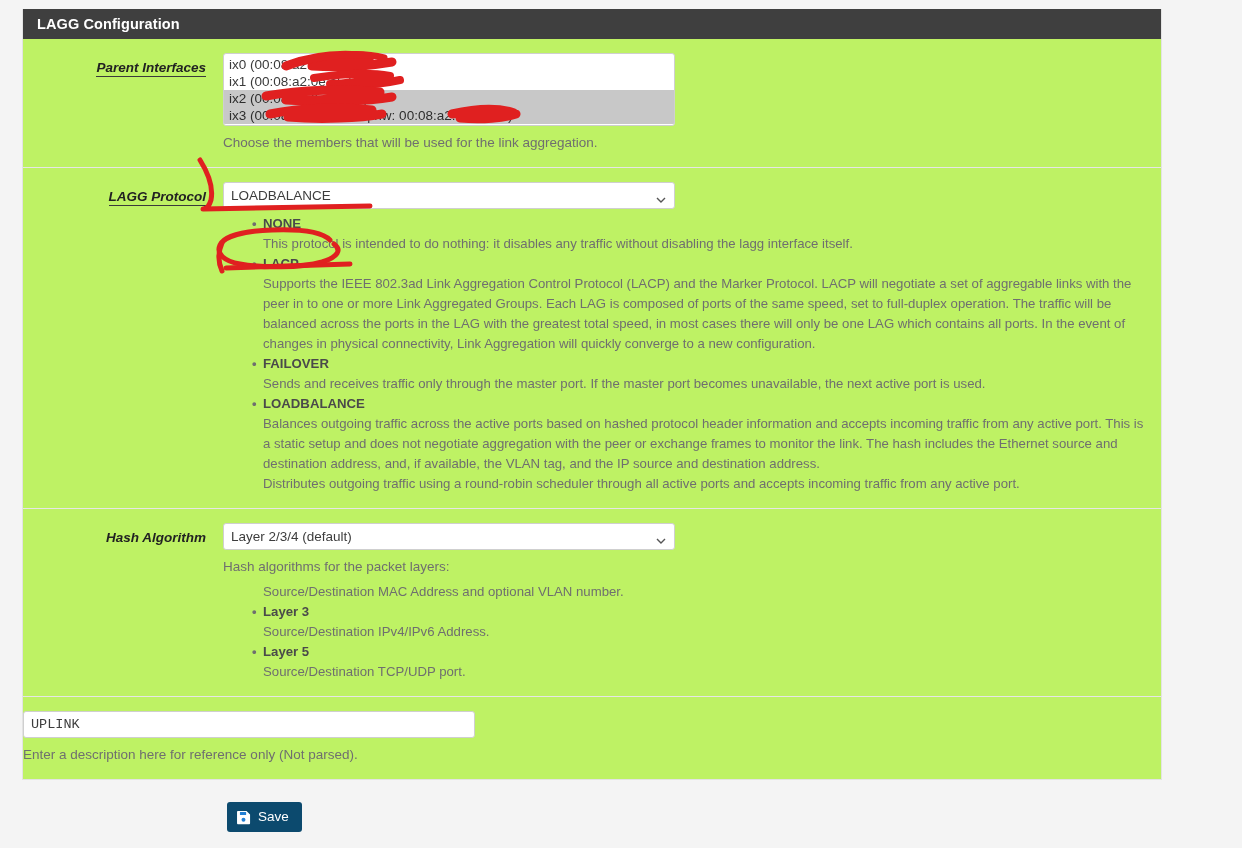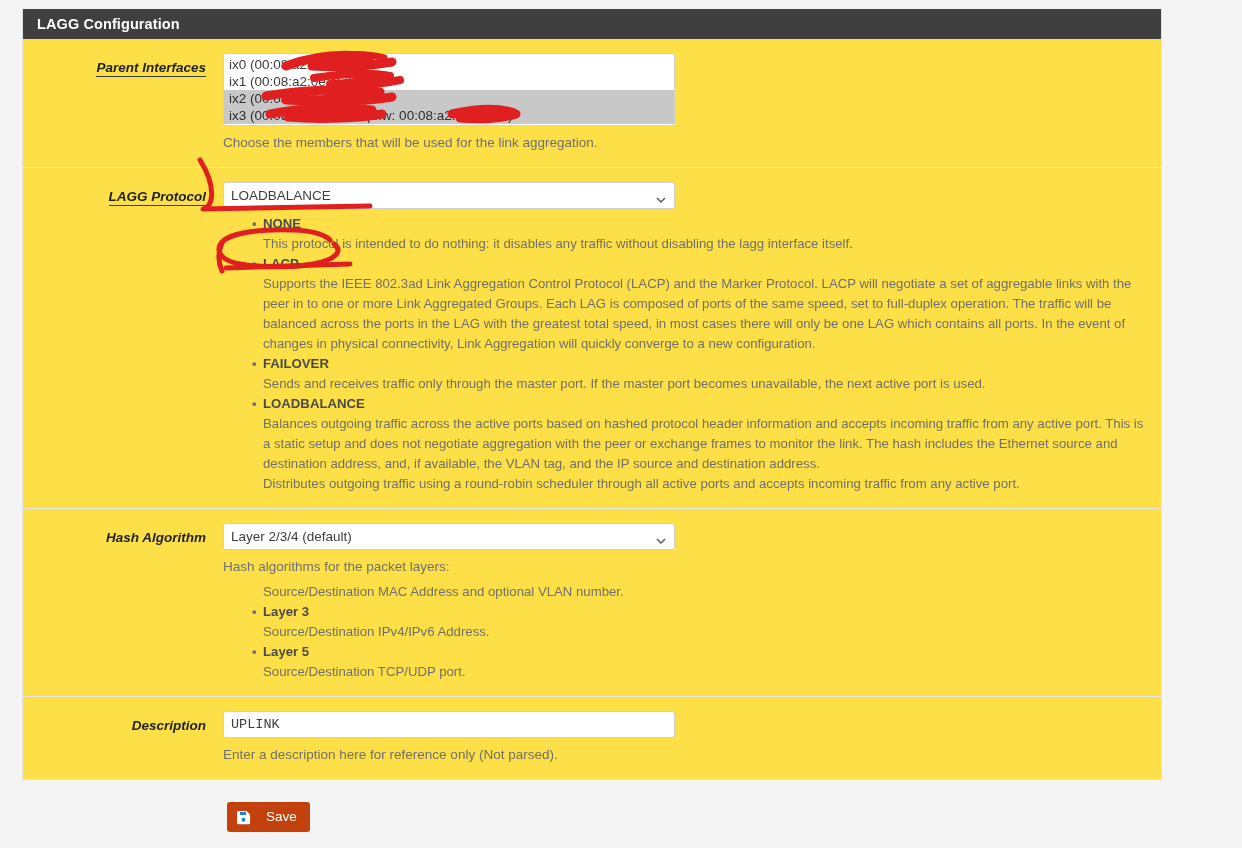--- a/index.html
+++ b/index.html
@@ -16,21 +16,21 @@
     overflow: hidden;
     background: #f4f4f4;
   }
 
   
   .panel {
     position: absolute;
     left: 22px;
     top: 9px;
     width: 1140px;
-    background: #fde047;
+    background: #bef264;
     border: 1px solid #e3e3e3;
     border-top: none;
     box-sizing: border-box;
   }
   .panel-header {
     background: #3f3f3f;
     color: #ffffff;
     font-size: 14.5px;
     font-weight: bold;
     padding: 7px 0 7px 14px;
@@ -179,30 +179,30 @@
     color: #6f6f6f;
     line-height: 20px;
     margin-top: 7px;
   }
   .hash-list .desc-term { padding-left: 40px; }
   .hash-list .desc-body { padding-left: 40px; }
   .save-button {
     position: absolute;
     left: 227px;
     top: 802px;
-    background: #c2410c;
+    background: #0c4a6e;
     border: none;
     border-radius: 3px;
     color: #ffffff;
     font-size: 13.5px;
     font-family: "Liberation Sans", sans-serif;
     padding: 7px 13px 7px 9px;
     display: inline-flex;
     align-items: center;
-    gap: 15px;
+    gap: 7px;
     cursor: pointer;
     line-height: 16px;
   }
   .save-icon { width: 15px; height: 15px; display: block; }
 
   
   .annotation-layer {
     position: absolute;
     left: 0; top: 0;
     width: 1242px;
@@ -296,23 +296,20 @@
           </li>
           <li class="desc-item">
             <div class="desc-term">Layer 5</div>
             <div class="desc-body">Source/Destination TCP/UDP port.</div>
           </li>
         </ul>
       </div>
     </div>
 
     <div class="form-row">
-      <div class="col-label">
-        <span class="label-text">Description</span>
-      </div>
       <div class="col-field">
         <input class="text-input" type="text" value="UPLINK" style="">
         <div class="help-text">Enter a description here for reference only (Not parsed).</div>
       </div>
     </div>
 
   </div>
 
   <button class="save-button">
     <span class="save-icon">

